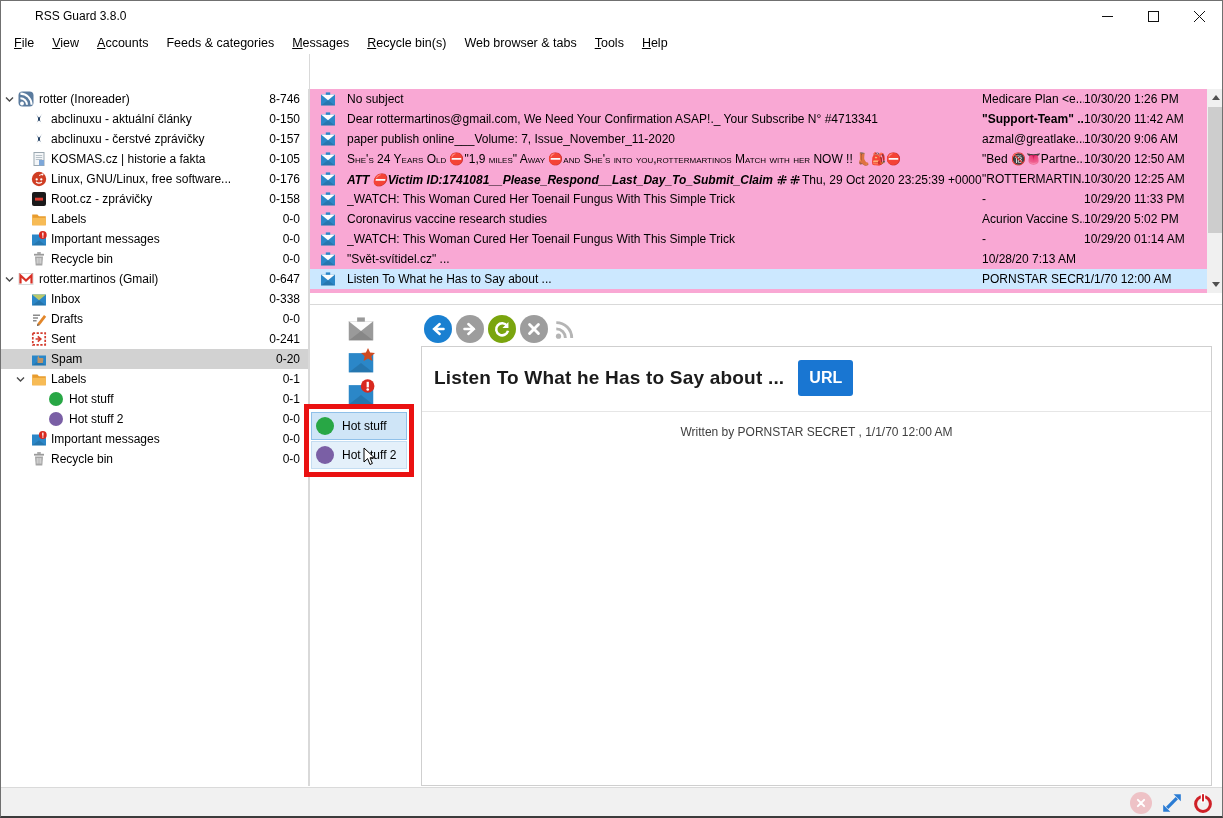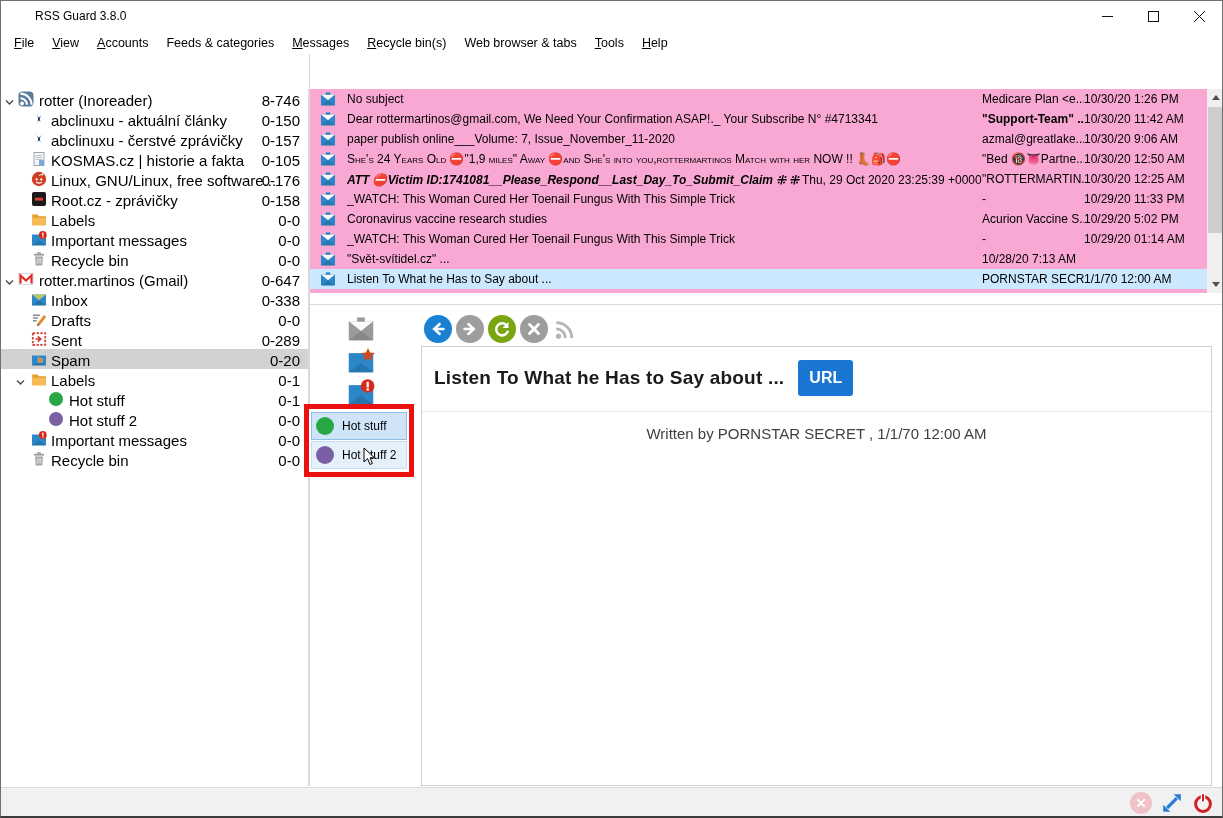--- a/index.html
+++ b/index.html
@@ -23,21 +23,21 @@
   
   .toolbar-row{left:0;top:53px;width:100%;height:35px;background:#fff;}
   .tbtn{position:absolute;display:flex;align-items:center;justify-content:center;}
   .circ{border-radius:50%;display:flex;align-items:center;justify-content:center;}
   .vsep{position:absolute;width:1px;background:#d9d9d9;}
   .hsep{position:absolute;height:1px;background:#d9d9d9;}
   .searchbox{position:absolute;right:13px;top:61px;width:147px;height:20px;border:1px solid #767676;font-size:12px;padding:1px 4px;font-family:"Liberation Sans",sans-serif;color:#222;}
   .searchbox::placeholder{color:#8a8a8a;}
   
   .feedpane{left:0;top:88px;width:308px;height:697px;background:#fff;border-right:1px solid #d9d9d9;overflow:hidden;}
-  .feedrow{position:relative;height:20px;display:flex;align-items:center;font-size:15px;white-space:nowrap;}
+  .feedrow{position:relative;height:20px;display:flex;align-items:center;font-size:12px;white-space:nowrap;}
   .feedrow.selected{background:#d2d2d2;}
   .feedrow .chev{position:absolute;top:5px;}
   .feedrow .fico{position:absolute;top:2px;width:16px;height:16px;}
   .feedrow .flabel{position:absolute;top:3px;}
   .feedrow .fcount{position:absolute;right:8px;top:3px;}
   
   .msgpane{left:309px;top:88px;width:914px;height:204px;background:#f9a8d4;overflow:hidden;}
   .msgrow{display:grid;grid-template-columns:37px 1fr 102px 122px 18px;height:20px;align-items:center;font-size:12px;white-space:nowrap;}
   .msgrow.selected{background:#cce8ff;}
   .msgrow .mico{padding-left:10px;display:flex;align-items:center;}
@@ -57,21 +57,21 @@
   .labelbtn{display:flex;align-items:center;height:28px;padding:0 10px 0 4px;font-size:12px;margin:1px 0;white-space:nowrap;}
   .labelbtn.first{background:#cfe5f7;border:1px solid #8fc0e9;}
   .labelbtn.second{background:#e4f0fa;border:1px solid #c4ddf2;}
   .labelbtn .lcirc{width:18px;height:18px;border-radius:50%;margin-right:8px;}
   .urlfield{position:absolute;left:575px;top:317px;width:636px;height:22px;border:1px solid #767676;font-size:12px;padding:2px 5px;font-family:"Liberation Sans",sans-serif;}
   .contentbox{position:absolute;left:420px;top:345px;width:791px;height:440px;background:#fff;border:1px solid #cfcfcf;}
   .arttitle-row{display:flex;align-items:center;gap:14px;padding:13px 12px 15px 12px;}
   .arttitle{font-size:19px;font-weight:600;color:#1b1b1b;letter-spacing:.2px;}
   .urlbtn{background:#1976d2;color:#fff;font-weight:700;font-size:16px;padding:9px 11px;border-radius:3px;}
   .artdiv{height:1px;background:#e6e6e6;margin:0;}
-  .byline{text-align:center;font-size:15px;color:#3f3f3f;margin-top:13px;}
+  .byline{text-align:center;font-size:12px;color:#3f3f3f;margin-top:13px;}
   
   .statusbar{left:0;top:786px;width:100%;height:30px;background:#f1f1f1;border-top:1px solid #dadada;display:flex;align-items:center;justify-content:flex-end;gap:9px;padding-right:8px;}
   .cursor{position:absolute;left:362px;top:446px;width:14px;height:20px;z-index:40;}
 </style>
 </head>
 <body>
 
 <div class="window">
 
   <div class="abs titlebar">
@@ -293,21 +293,21 @@
           </svg></span>
         <span class="flabel" style="left:50px">Drafts</span>
         <span class="fcount">0-0</span>
       </div>
       <div class="feedrow">
         <span class="fico" style="left:30px"><svg width="16" height="16" viewBox="0 0 16 16">
             <rect x="1.8" y="2.2" width="12.4" height="11.6" fill="none" stroke="#d43b2d" stroke-width="1.7" stroke-dasharray="2.3 1.5"></rect>
             <path d="M4.6 8 h4.6 M6.8 5.4 L9.8 8 L6.8 10.6" stroke="#d43b2d" stroke-width="1.6" fill="none"></path>
           </svg></span>
         <span class="flabel" style="left:50px">Sent</span>
-        <span class="fcount">0-289</span>
+        <span class="fcount">0-241</span>
       </div>
       <div class="feedrow selected">
         <span class="fico" style="left:30px"><svg width="16" height="16" viewBox="0 0 16 16">
             <rect x="1" y="4.5" width="14" height="10" fill="#2b87c8"></rect>
             <path d="M1 14.5 L8 9.5 L15 14.5 Z" fill="rgba(0,0,0,0.12)"></path>
             <path d="M6.5 12 V6.8 q0-1.8 1.3-1.8 l0.5 1.9 h3.1 q1.1 0 1 1.2 l-0.6 3.9 Z" fill="#bd9468"></path>
           </svg></span>
         <span class="flabel" style="left:50px">Spam</span>
         <span class="fcount">0-20</span>
       </div>

